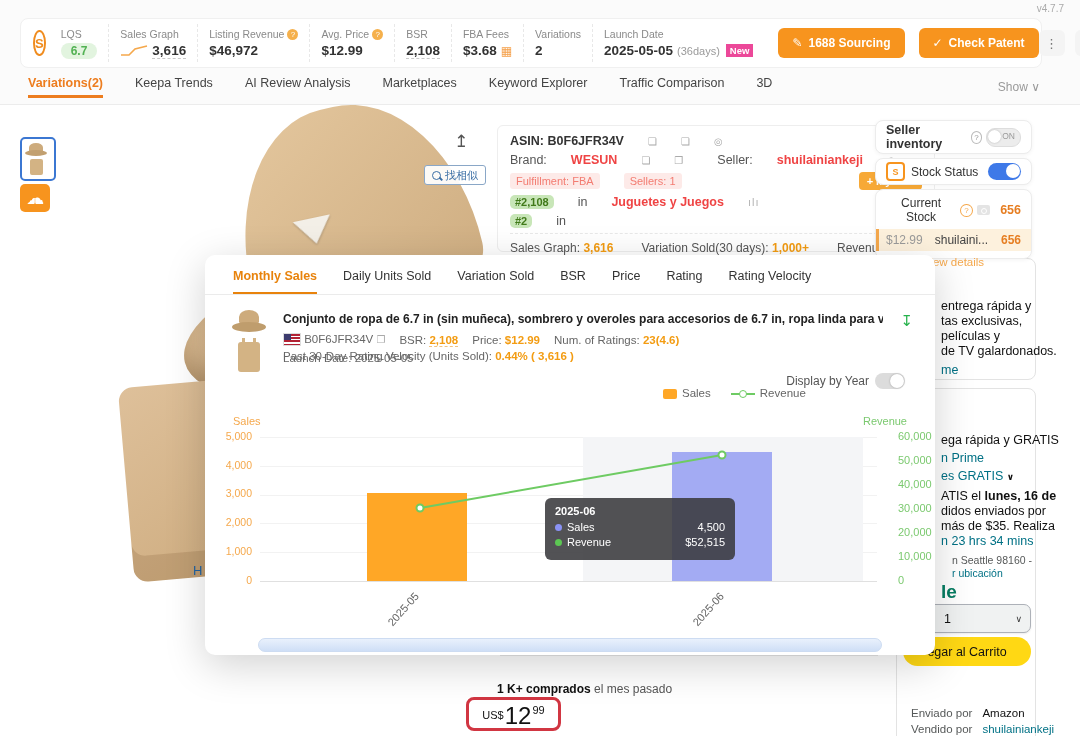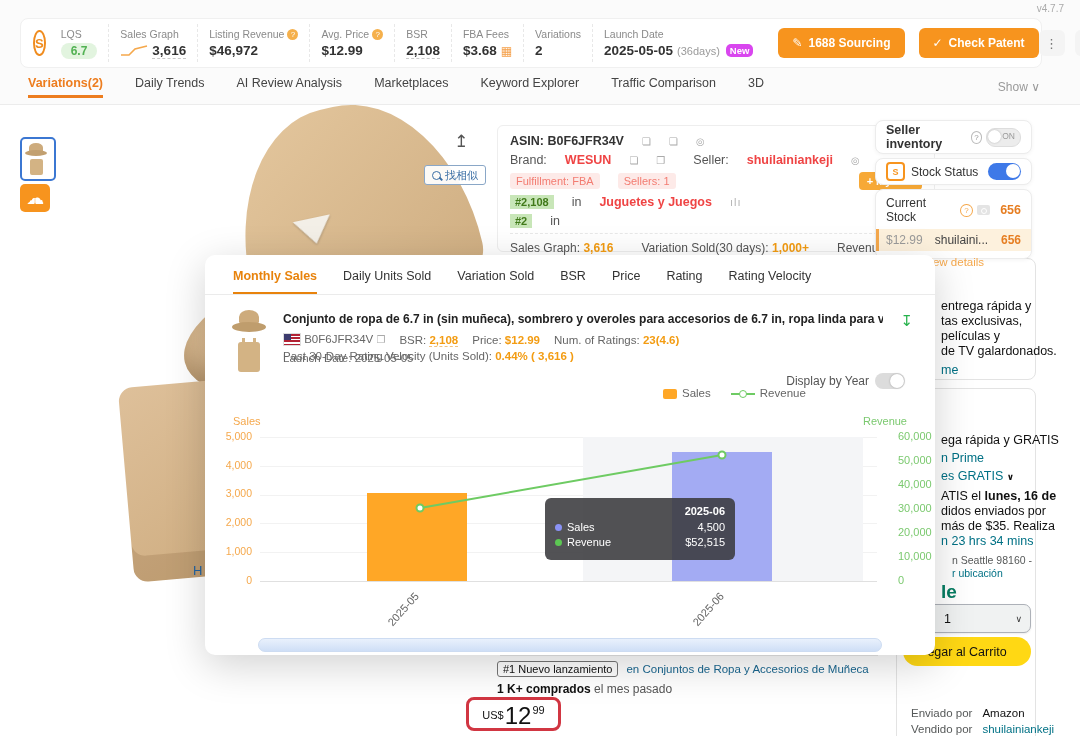--- a/index.html
+++ b/index.html
@@ -12,21 +12,21 @@
   .logo-s{width:22px;height:22px;border:2px solid #f08c1e;border-radius:50%;color:#f08c1e;font-weight:bold;font-size:13px;display:flex;align-items:center;justify-content:center;margin:0 4px;}
   .stat{display:flex;flex-direction:column;justify-content:center;gap:3px;padding:0 11px;border-left:1px dashed #e8e8e8;height:38px;}
   .stat.first{border-left:none;}
   .stat .lbl{font-size:10.5px;color:#8a8a8a;display:flex;align-items:center;gap:3px;white-space:nowrap;}
   .stat .val{font-size:13.5px;font-weight:bold;color:#333;display:flex;align-items:center;gap:4px;white-space:nowrap;}
   .pill-green{background:#e2f4df;color:#52b153;font-weight:bold;font-size:12px;padding:1px 10px;border-radius:9px;}
   .dot-u{border-bottom:1px dashed #c9c9c9;}
   .qmark{display:inline-flex;width:11px;height:11px;border-radius:50%;background:#f5b04c;color:#fff;font-size:8px;align-items:center;justify-content:center;}
   .calc{color:#f5a04a;font-size:12px;}
   .suffix{font-weight:normal;color:#9a9a9a;font-size:11px;}
-  .badge-new{background:#d946ef;color:#fff;font-size:9.5px;font-weight:bold;border-radius:5px;padding:1px 4px;margin-left:2px;}
+  .badge-new{background:#ec4899;color:#fff;font-size:9.5px;font-weight:bold;border-radius:0;padding:1px 4px;margin-left:2px;}
   .hbtn{height:30px;border-radius:6px;background:#f7941e;color:#fff;font-size:12px;font-weight:bold;display:flex;align-items:center;gap:6px;padding:0 14px;margin-left:14px;white-space:nowrap;cursor:pointer;}
   .hicons{margin-left:auto;display:flex;gap:10px;margin-right:4px;}
   .hic{width:26px;height:26px;border-radius:6px;background:#f4f4f4;color:#777;font-size:13px;display:flex;align-items:center;justify-content:center;cursor:pointer;}
   .tabs{position:absolute;left:28px;top:76px;display:flex;gap:32px;align-items:flex-end;}
   .tab{font-size:12.5px;color:#444;padding-bottom:8px;cursor:pointer;white-space:nowrap;}
   .tab.active{color:#ed7d1f;font-weight:bold;border-bottom:3px solid #ed7d1f;padding-bottom:5px;}
   .show-toggle{position:absolute;right:40px;top:80px;font-size:12px;color:#999;cursor:pointer;}
 
   
   .thumb{position:absolute;left:20px;top:137px;width:32px;height:40px;border:2px solid #3b77d2;border-radius:5px;background:#fff;z-index:2;}
@@ -43,28 +43,28 @@
   .hat-crown{position:absolute;left:95px;top:5px;width:235px;height:195px;background:linear-gradient(145deg,#e4c79e,#cfae82);border-radius:48% 52% 12% 14%/85% 90% 16% 14%;transform:rotate(-13deg);}
   .hat-badge{position:absolute;left:155px;top:118px;width:0;height:0;border-left:19px solid transparent;border-right:19px solid transparent;border-top:26px solid #f3efe7;transform:rotate(-12deg);filter:drop-shadow(0 1px 1px rgba(0,0,0,.25));}
   .cloth{position:absolute;left:126px;top:382px;width:140px;height:195px;transform:rotate(-5deg);background:linear-gradient(150deg,#dec09a,#cdab7e);border-radius:14px;box-shadow:inset 0 -26px 0 rgba(140,105,65,.25);z-index:1;}
   .share-ic{position:absolute;left:454px;top:131px;font-size:17px;color:#555;z-index:2;cursor:pointer;}
   .similar-btn{position:absolute;left:424px;top:165px;height:18px;border:1px solid #8aa7c7;border-radius:3px;background:rgba(255,255,255,.92);color:#3a6ea5;font-size:11px;display:flex;align-items:center;gap:4px;padding:0 7px;z-index:2;cursor:pointer;}
   .mag{width:7px;height:7px;border:1.5px solid #3a6ea5;border-radius:50%;position:relative;}
   .mag::after{content:"";position:absolute;left:6px;top:6px;width:4px;height:1.5px;background:#3a6ea5;transform:rotate(45deg);}
 
   
   .asin-card{position:absolute;left:497px;top:125px;width:438px;height:127px;background:#fff;border:1px solid #eee;border-radius:6px;box-sizing:border-box;padding:8px 12px;z-index:2;font-size:12.5px;color:#555;}
-  .row{display:flex;align-items:center;gap:18px;margin-bottom:5px;white-space:nowrap;}
+  .row{display:flex;align-items:center;gap:24px;margin-bottom:5px;white-space:nowrap;}
   .asin-bold{font-weight:bold;color:#333;}
   .gicon{color:#aaa;font-size:10px;cursor:pointer;}
   .hide-l{margin-left:auto;color:#999;font-size:12px;cursor:pointer;}
   .blue{color:#ef4444;cursor:pointer;}
   .tag-pink{background:#fdeae8;color:#f37c71;font-size:11px;border-radius:3px;padding:2px 6px;}
   .mylist{margin-left:auto;background:#f7a937;color:#fff;font-size:11px;font-weight:bold;border-radius:4px;padding:3px 8px;cursor:pointer;}
-  .badge-grn{background:#c8e6b8;color:#417a1a;font-weight:bold;font-size:11px;border-radius:0;padding:1px 5px;}
+  .badge-grn{background:#c8e6b8;color:#417a1a;font-weight:bold;font-size:11px;border-radius:5px;padding:1px 5px;}
   .bars-ic{color:#b5b5b5;font-size:11px;letter-spacing:1px;}
   .dashed-div{border-top:1px dashed #e8e8e8;margin:4px 0 7px 0;}
   .statrow{display:flex;gap:28px;font-size:12px;color:#555;white-space:nowrap;}
   .oval{color:#f39c12;font-weight:bold;border-bottom:1px dashed #f0c27e;}
   .dval{color:#333;font-weight:bold;border-bottom:1px dashed #c9c9c9;}
 
   .h-frag{position:absolute;left:193px;top:563px;color:#2162a1;font-size:13px;z-index:1;}
 
   
   .bt-div{position:absolute;left:500px;top:655px;width:378px;border-top:1px solid #e7e7e7;z-index:1;}
@@ -101,34 +101,34 @@
   .qgray{display:inline-flex;width:11px;height:11px;border-radius:50%;border:1px solid #bbb;color:#999;font-size:8px;align-items:center;justify-content:center;}
   .tog-on{margin-left:auto;width:38px;height:17px;border-radius:9px;background:#ececec;border:1px solid #ddd;position:relative;cursor:pointer;}
   .tog-on .k{position:absolute;left:1px;top:1px;width:13px;height:13px;border-radius:50%;background:#fff;box-shadow:0 0 2px rgba(0,0,0,.25);}
   .tog-on .tx{position:absolute;right:5px;top:2.5px;font-size:8.5px;color:#9a9a9a;}
   .sb2{top:158px;height:27px;display:flex;align-items:center;padding:0 10px;gap:6px;}
   .s-badge{width:15px;height:15px;border:2px solid #f7941e;border-radius:4px;color:#f7941e;font-weight:bold;font-size:9px;display:flex;align-items:center;justify-content:center;}
   .sb2 .t{font-size:12px;color:#333;}
   .tog-blue{margin-left:auto;width:33px;height:17px;border-radius:9px;background:#3e79e8;position:relative;cursor:pointer;}
   .tog-blue .k{position:absolute;right:1px;top:1px;width:14px;height:14px;border-radius:50%;background:#fff;}
   .sb3{top:189px;height:70px;padding:6px 0 0 0;}
-  .cs-row{display:flex;align-items:center;padding:0 10px;gap:4px;}
+  .cs-row{display:flex;align-items:center;padding:0 10px;gap:4px;text-align:center;}
   .cs-row .t{font-size:12px;color:#333;}
   .qor{display:inline-flex;width:11px;height:11px;border-radius:50%;border:1px solid #f5a84c;color:#f5a84c;font-size:8px;align-items:center;justify-content:center;}
   .cam{margin-left:auto;width:14px;height:10px;background:#e4e4e4;border-radius:2px;position:relative;}
   .cam::after{content:"";position:absolute;left:4.5px;top:2.5px;width:4px;height:4px;border:1px solid #fff;border-radius:50%;}
   .cs-656{color:#e67e22;font-weight:bold;font-size:12.5px;margin-left:6px;}
   .stock-row{margin-top:5px;background:#fdf1dd;border-left:3px solid #f5a84c;display:flex;align-items:center;padding:4px 10px 4px 7px;font-size:12px;}
   .stock-row .p{color:#9a9a9a;}
   .stock-row .s{color:#444;margin-left:12px;}
   .stock-row .q{margin-left:auto;color:#e67e22;font-weight:bold;}
   .viewd{text-align:center;color:#f5a84c;font-size:11.5px;margin-top:5px;cursor:pointer;}
 
   
-  .modal{position:absolute;left:205px;top:255px;width:730px;height:400px;background:#fff;border-radius:10px;box-shadow:0 10px 40px rgba(0,0,0,.18);z-index:20;text-align:right;}
+  .modal{position:absolute;left:205px;top:255px;width:730px;height:400px;background:#fff;border-radius:10px;box-shadow:0 10px 40px rgba(0,0,0,.18);z-index:20;}
   .m-tabs{display:flex;gap:26px;align-items:flex-end;padding:14px 28px 0 28px;border-bottom:1px solid #ebebeb;}
   .m-tab{font-size:12.5px;color:#333;padding-bottom:11px;cursor:pointer;white-space:nowrap;}
   .m-tab.active{color:#e8830c;font-weight:bold;border-bottom:2px solid #e8830c;padding-bottom:9px;}
   .m-thumbs{position:absolute;left:26px;top:55px;width:42px;}
   .mt-hat{position:relative;width:38px;height:26px;}
   .mt-hat .c{position:absolute;left:8px;top:0;width:20px;height:14px;background:#cdab7c;border-radius:50% 50% 20% 20%;}
   .mt-hat .b{position:absolute;left:1px;top:12px;width:34px;height:10px;background:#bf9d6d;border-radius:50%;}
   .mt-ov{margin-top:6px;margin-left:7px;width:22px;height:30px;background:#d3b384;border-radius:3px;position:relative;}
   .mt-ov::before{content:"";position:absolute;left:4px;top:-4px;width:3px;height:8px;background:#d3b384;}
   .mt-ov::after{content:"";position:absolute;right:4px;top:-4px;width:3px;height:8px;background:#d3b384;}
@@ -234,24 +234,20 @@
     </div>
     <div class="dashed-div"></div>
     <div class="statrow">
       <span><span>Sales Graph:</span> <span class="oval">3,616</span></span>
       <span><span>Variation Sold(30 days):</span> <span class="oval">1,000+</span></span>
       <span><span>Revenue:</span> <span class="dval">$46,972</span></span>
     </div>
   </div>
 
   <div class="bt-div"></div>
-  <div class="rank-row">
-    <span class="rank-badge">#1 Nuevo lanzamiento</span>
-    <span class="rank-link">en Conjuntos de Ropa y Accesorios de Muñeca</span>
-  </div>
   <div class="bought"><b>1 K+ comprados</b> <span>el mes pasado</span></div>
   <div class="price-box">
     <span class="pc">US$</span>
       <span class="pw">12</span>
       <span class="pf">99</span>
   </div>
 
   <div class="amz-card amz1">
     <span class="amz-line" style="top:40px">entrega rápida y</span>
     <span class="amz-line" style="top:55px">tas exclusivas,</span>
@@ -476,21 +472,21 @@
           <span>Check Patent</span>
         </div>
       <div class="hicons">
         <span class="hic">⋮</span>
         <span class="hic">♡</span>
 
       </div>
     </div>
     <div class="tabs">
       <span class="tab active">Variations(2)</span>
-      <span class="tab">Daily Trends</span>
+      <span class="tab">Keepa Trends</span>
       <span class="tab">AI Review Analysis</span>
       <span class="tab">Marketplaces</span>
       <span class="tab">Keyword Explorer</span>
       <span class="tab">Traffic Comparison</span>
       <span class="tab">3D</span>
     </div>
     <div class="show-toggle"><span>Show</span> ∨</div>
   </div>
 
 </div>

